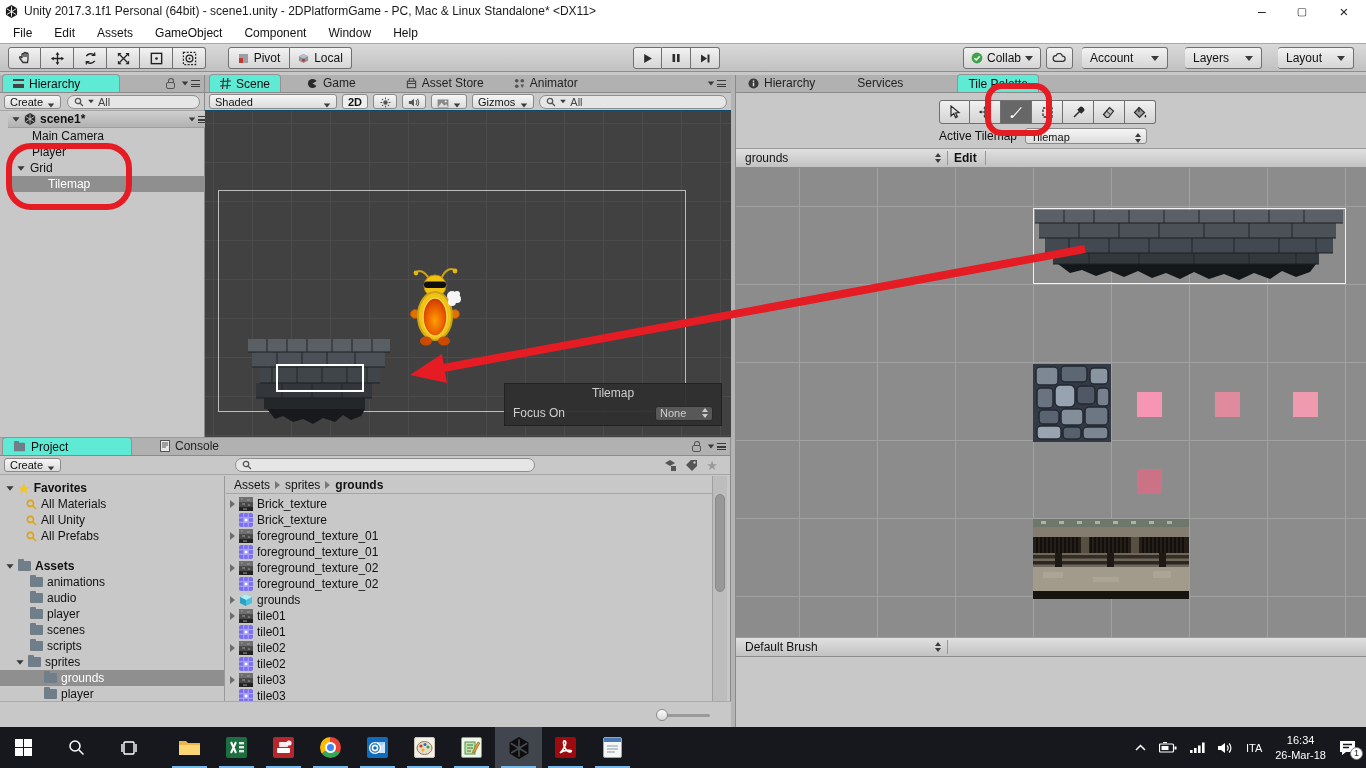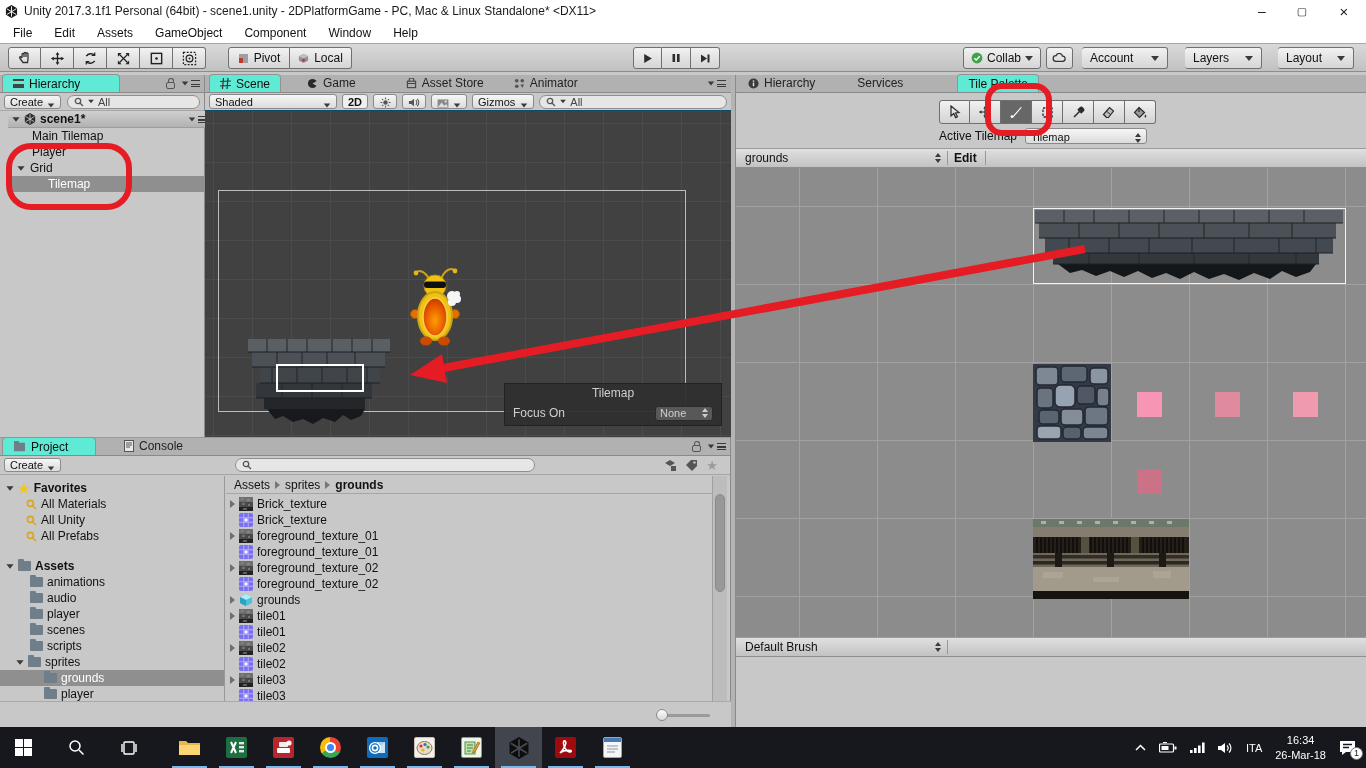--- a/index.html
+++ b/index.html
@@ -238,21 +238,21 @@
               <path d="M7,1.5 V12.5 M1.8,4 L12,10.2 M12.2,4 L2,10.2" stroke="#cfcfcf" stroke-width="1"></path>
             </svg>
           </span>
         <span>scene1*</span>
         <span class="menuic" style="margin-left:auto;padding-right:5px">
             <span class="cd" style="transform:scale(.8)"></span>
             <span class="lines"></span>
           </span>
       </div>
       <div class="hrow" style="top:17px;padding-left:24px">
-          <span>Main Tilemap</span>
+          <span>Main Camera</span>
         </div>
       <div class="hrow" style="top:33px;padding-left:24px">
           <span>Player</span>
         </div>
       <div class="hrow" style="top:49px;padding-left:9px;gap:5px">
           <span class="ce" style="transform:scale(.9)"></span>
           <span>Grid</span>
         </div>
       <div class="hrow sel" style="top:65px;padding-left:40px">
           <span>Tilemap</span>
@@ -415,21 +415,21 @@
                 <i class="d" style="border-top-color:#ccc"></i>
               </span>
           </span>
         </div>
       </div>
     </div>
   </div>
 
   <div class="a" style="left:0;top:437px;width:731px;height:290px;background:#c8c8c8;border-right:1px solid #8a8a8a;border-top:1px solid #9a9a9a">
     <div class="tabbar" style="padding-left:2px">
-      <span class="tabA" style="width:94px">
+      <span class="tabA" style="width:130px">
           <span class="ic">
             <span class="folder" style="transform:scale(.85)"></span>
           </span>
           <span>Project</span>
         </span>
       <span class="tabI" style="margin-left:18px">
           <span class="ic">
             <svg width="10" height="12" viewBox="0 0 10 12">
               <rect x="0.5" y="0.5" width="9" height="11" fill="#e8e8e8" stroke="#555"></rect>
               <path d="M2,3 H8 M2,5 H8 M2,7 H6" stroke="#555" stroke-width="1"></path>

